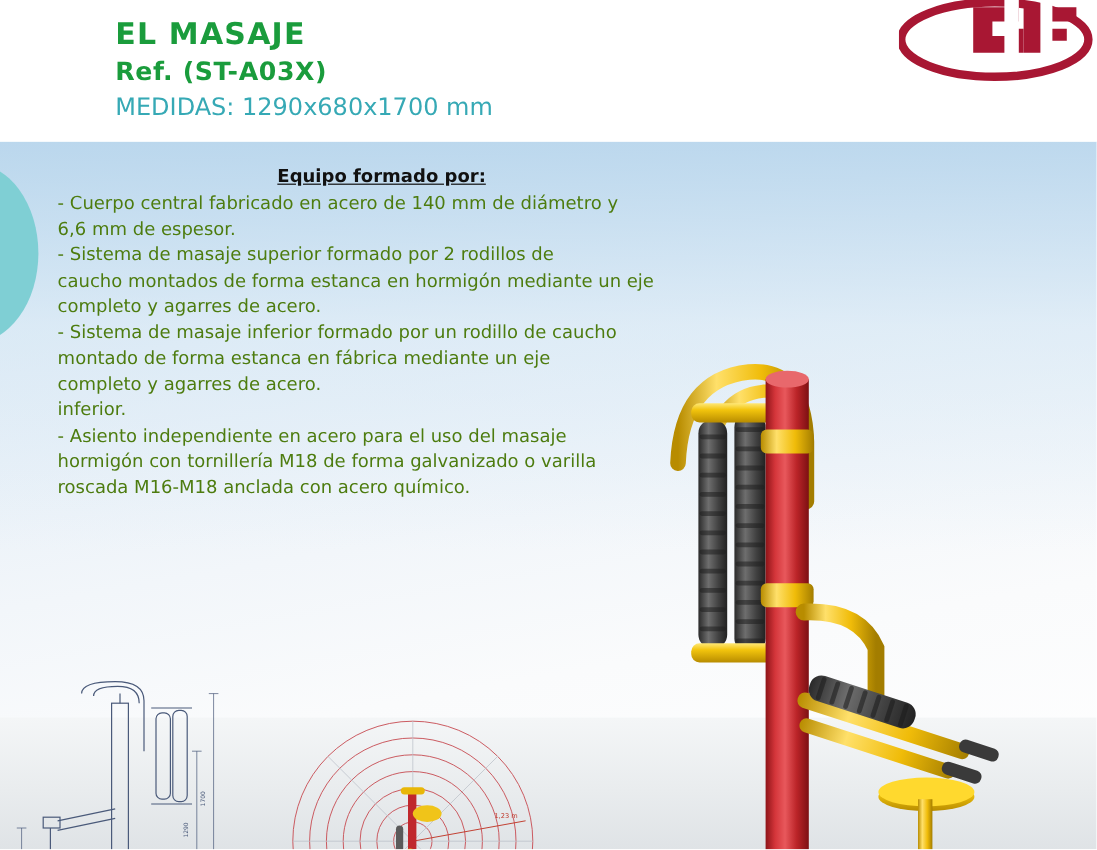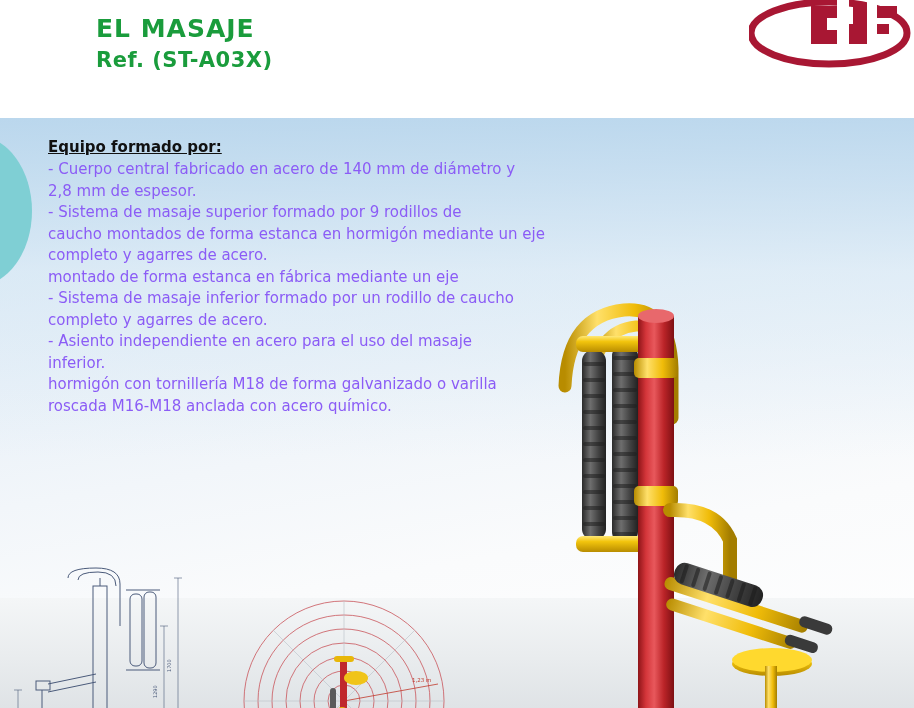--- a/index.html
+++ b/index.html
@@ -117,25 +117,26 @@
     width: 540px;
     z-index: 10;
   }
   .desc-heading {
     font-family: "DejaVu Sans", sans-serif;
     font-size: 15px;
     font-weight: bold;
     color: #111111;
     text-decoration: underline;
     margin-bottom: 3px;
+    text-align: center;
   }
   .desc-line {
     font-family: "DejaVu Sans", sans-serif;
     font-size: 15px;
-    color: #8b5cf6;
+    color: #4d7c0f;
     line-height: 21.5px;
   }
 
   
   .blueprint {
     position: absolute;
     left: 8px;
     top: 448px;
     width: 200px;
     height: 255px;
@@ -375,45 +376,46 @@
         <text x="174" y="86" fill="#c0392b" font-family="DejaVu Sans, sans-serif" font-size="5.5">1,23 m</text>
         <text x="74" y="214" fill="#9aa3ab" font-family="DejaVu Sans, sans-serif" font-size="6" letter-spacing="0.5">AREA DE SEGURIDAD</text>
       </svg>
     </div>
   </div>
 
   <div class="header">
     <div class="title-block">
       <div class="title-main">EL MASAJE</div>
       <div class="title-ref">Ref. (ST-A03X)</div>
+      <div class="title-med">MEDIDAS: 1290x680x1700 mm</div>
     </div>
 
     <div class="logo">
       <svg class="svg-full" width="165" height="76" viewBox="0 0 165 76" xmlns="http://www.w3.org/2000/svg">
         <ellipse cx="80" cy="33" rx="78" ry="31" fill="none" stroke="#a81733" stroke-width="7"></ellipse>
         <g fill="#a81733">
           <path d="M62 6 L100 6 L100 18 L78 18 L78 30 L92 30 L92 24 L104 24 L104 44 L62 44 Z"></path>
           <path d="M104 6 L148 6 L148 18 L120 18 L120 24 L140 24 L140 34 L120 34 L120 44 L104 44 Z"></path>
         </g>
         <rect x="88" y="0" width="12" height="52" fill="#ffffff"></rect>
         <rect x="118" y="0" width="10" height="52" fill="#ffffff"></rect>
         <path d="M60 4 L104 4 L104 46 L60 46 Z" fill="none" stroke="#a81733" stroke-width="0"></path>
       </svg>
     </div>
   </div>
 
   <div class="desc">
     <div class="desc-heading">Equipo formado por:</div>
     <div class="desc-line">- Cuerpo central fabricado en acero de 140 mm de diámetro y</div>
-    <div class="desc-line">2,8 mm de espesor.</div>
-    <div class="desc-line">- Sistema de masaje superior formado por 9 rodillos de</div>
+    <div class="desc-line">6,6 mm de espesor.</div>
+    <div class="desc-line">- Sistema de masaje superior formado por 2 rodillos de</div>
     <div class="desc-line">caucho montados de forma estanca en hormigón mediante un eje</div>
     <div class="desc-line">completo y agarres de acero.</div>
+    <div class="desc-line">- Sistema de masaje inferior formado por un rodillo de caucho</div>
     <div class="desc-line">montado de forma estanca en fábrica mediante un eje</div>
-    <div class="desc-line">- Sistema de masaje inferior formado por un rodillo de caucho</div>
     <div class="desc-line">completo y agarres de acero.</div>
+    <div class="desc-line">inferior.</div>
     <div class="desc-line">- Asiento independiente en acero para el uso del masaje</div>
-    <div class="desc-line">inferior.</div>
     <div class="desc-line">hormigón con tornillería M18 de forma galvanizado o varilla</div>
     <div class="desc-line">roscada M16-M18 anclada con acero químico.</div>
   </div>
 
 </div>
 
 </body></html>

